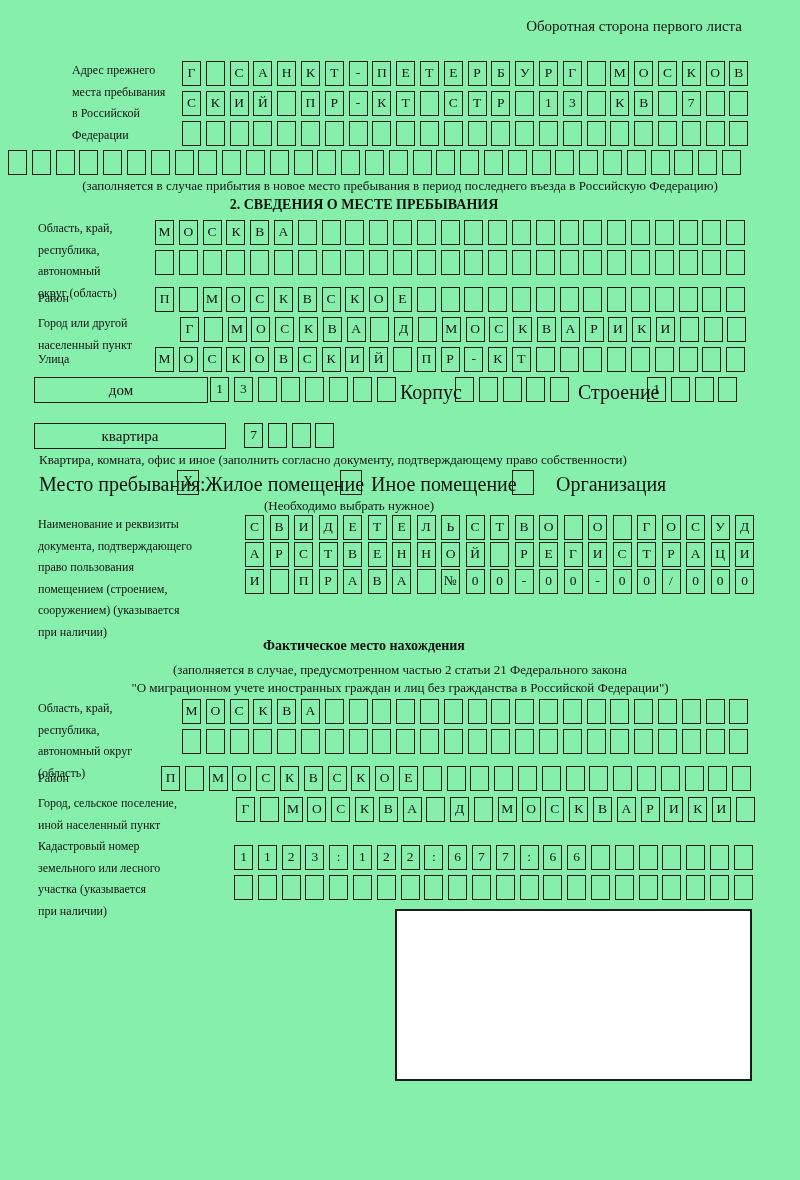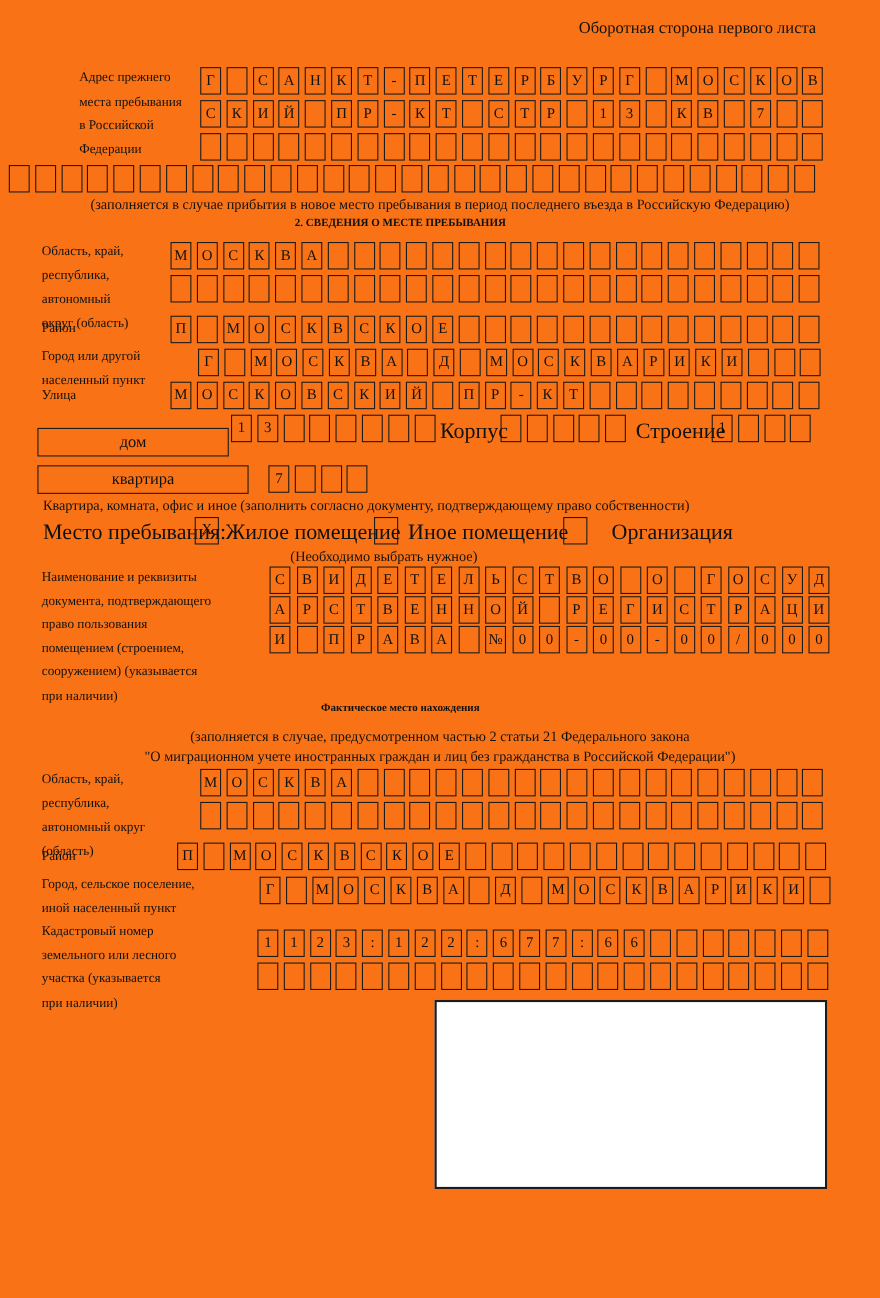--- a/index.html
+++ b/index.html
@@ -1,39 +1,39 @@
 <!DOCTYPE html>
 <html><head>
 <meta charset="utf-8">
 <style>
   html,body{margin:0;padding:0;background:#fff;}
   .page{
     position:relative;
     width:800px;height:1180px;
-    background:#f97316;
+    background:#86efac;
     font-family:"Liberation Serif", serif;
     color:#111;
     overflow:hidden;
   }
   .hdr-note{
     position:absolute;
     font-size:15px;
     white-space:nowrap;
   }
   .lbl{
     position:absolute;
     font-size:12px;
     line-height:21.5px;
     white-space:pre-line;
   }
   .title{
     position:absolute;
     left:0;width:728px;
     text-align:center;
-    font-size:10px;
+    font-size:14px;
     font-weight:bold;
     white-space:nowrap;
   }
   .caption{
     position:absolute;
     font-size:13px;
     line-height:18px;
   }
   .caption.center{text-align:center;}
   .cellrow{
@@ -348,21 +348,21 @@
       <span class="cell"></span>
       <span class="cell"></span>
       <span class="cell"></span>
       <span class="cell"></span>
       <span class="cell"></span>
       <span class="cell"></span>
       <span class="cell"></span>
       <span class="cell"></span>
     </div>
 
-  <div class="widebox" style="left:34px;top:389px;width:174px;">дом</div>
+  <div class="widebox" style="left:34px;top:377px;width:174px;">дом</div>
   <div class="cellrow" style="left:210px;top:377px;">
       <span class="cell">1</span>
       <span class="cell">3</span>
       <span class="cell"></span>
       <span class="cell"></span>
       <span class="cell"></span>
       <span class="cell"></span>
       <span class="cell"></span>
       <span class="cell"></span>
     </div>

